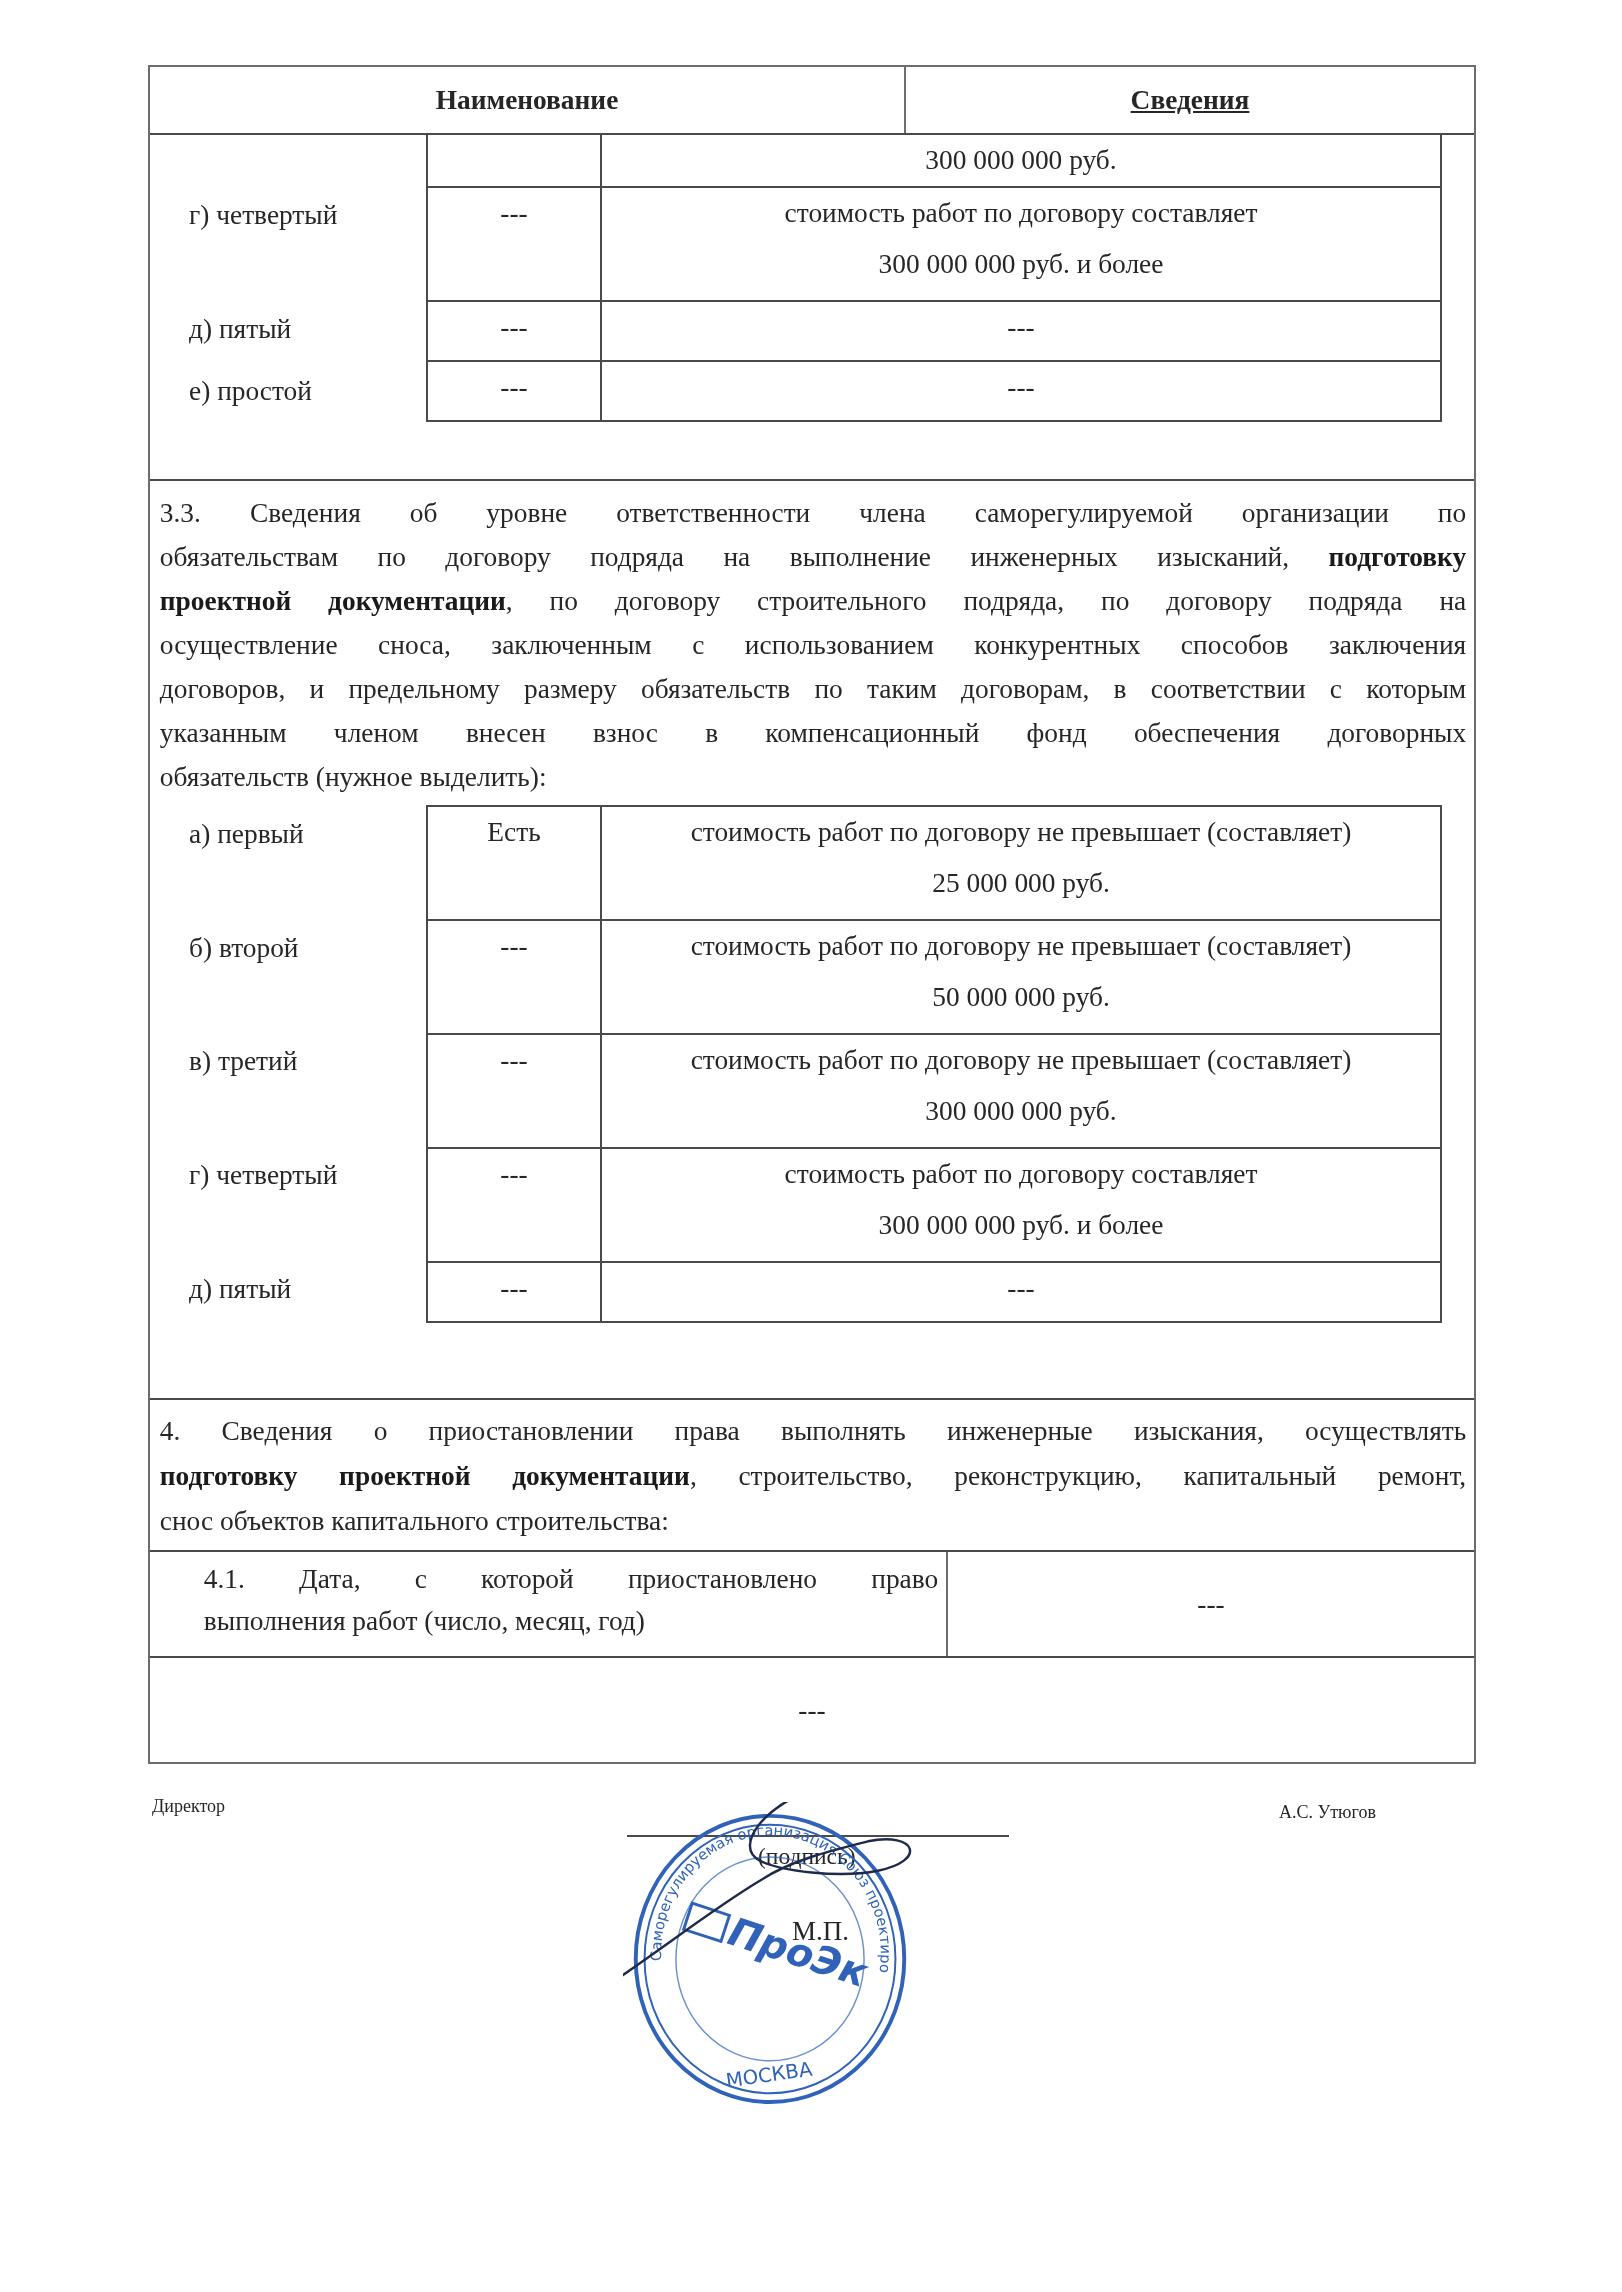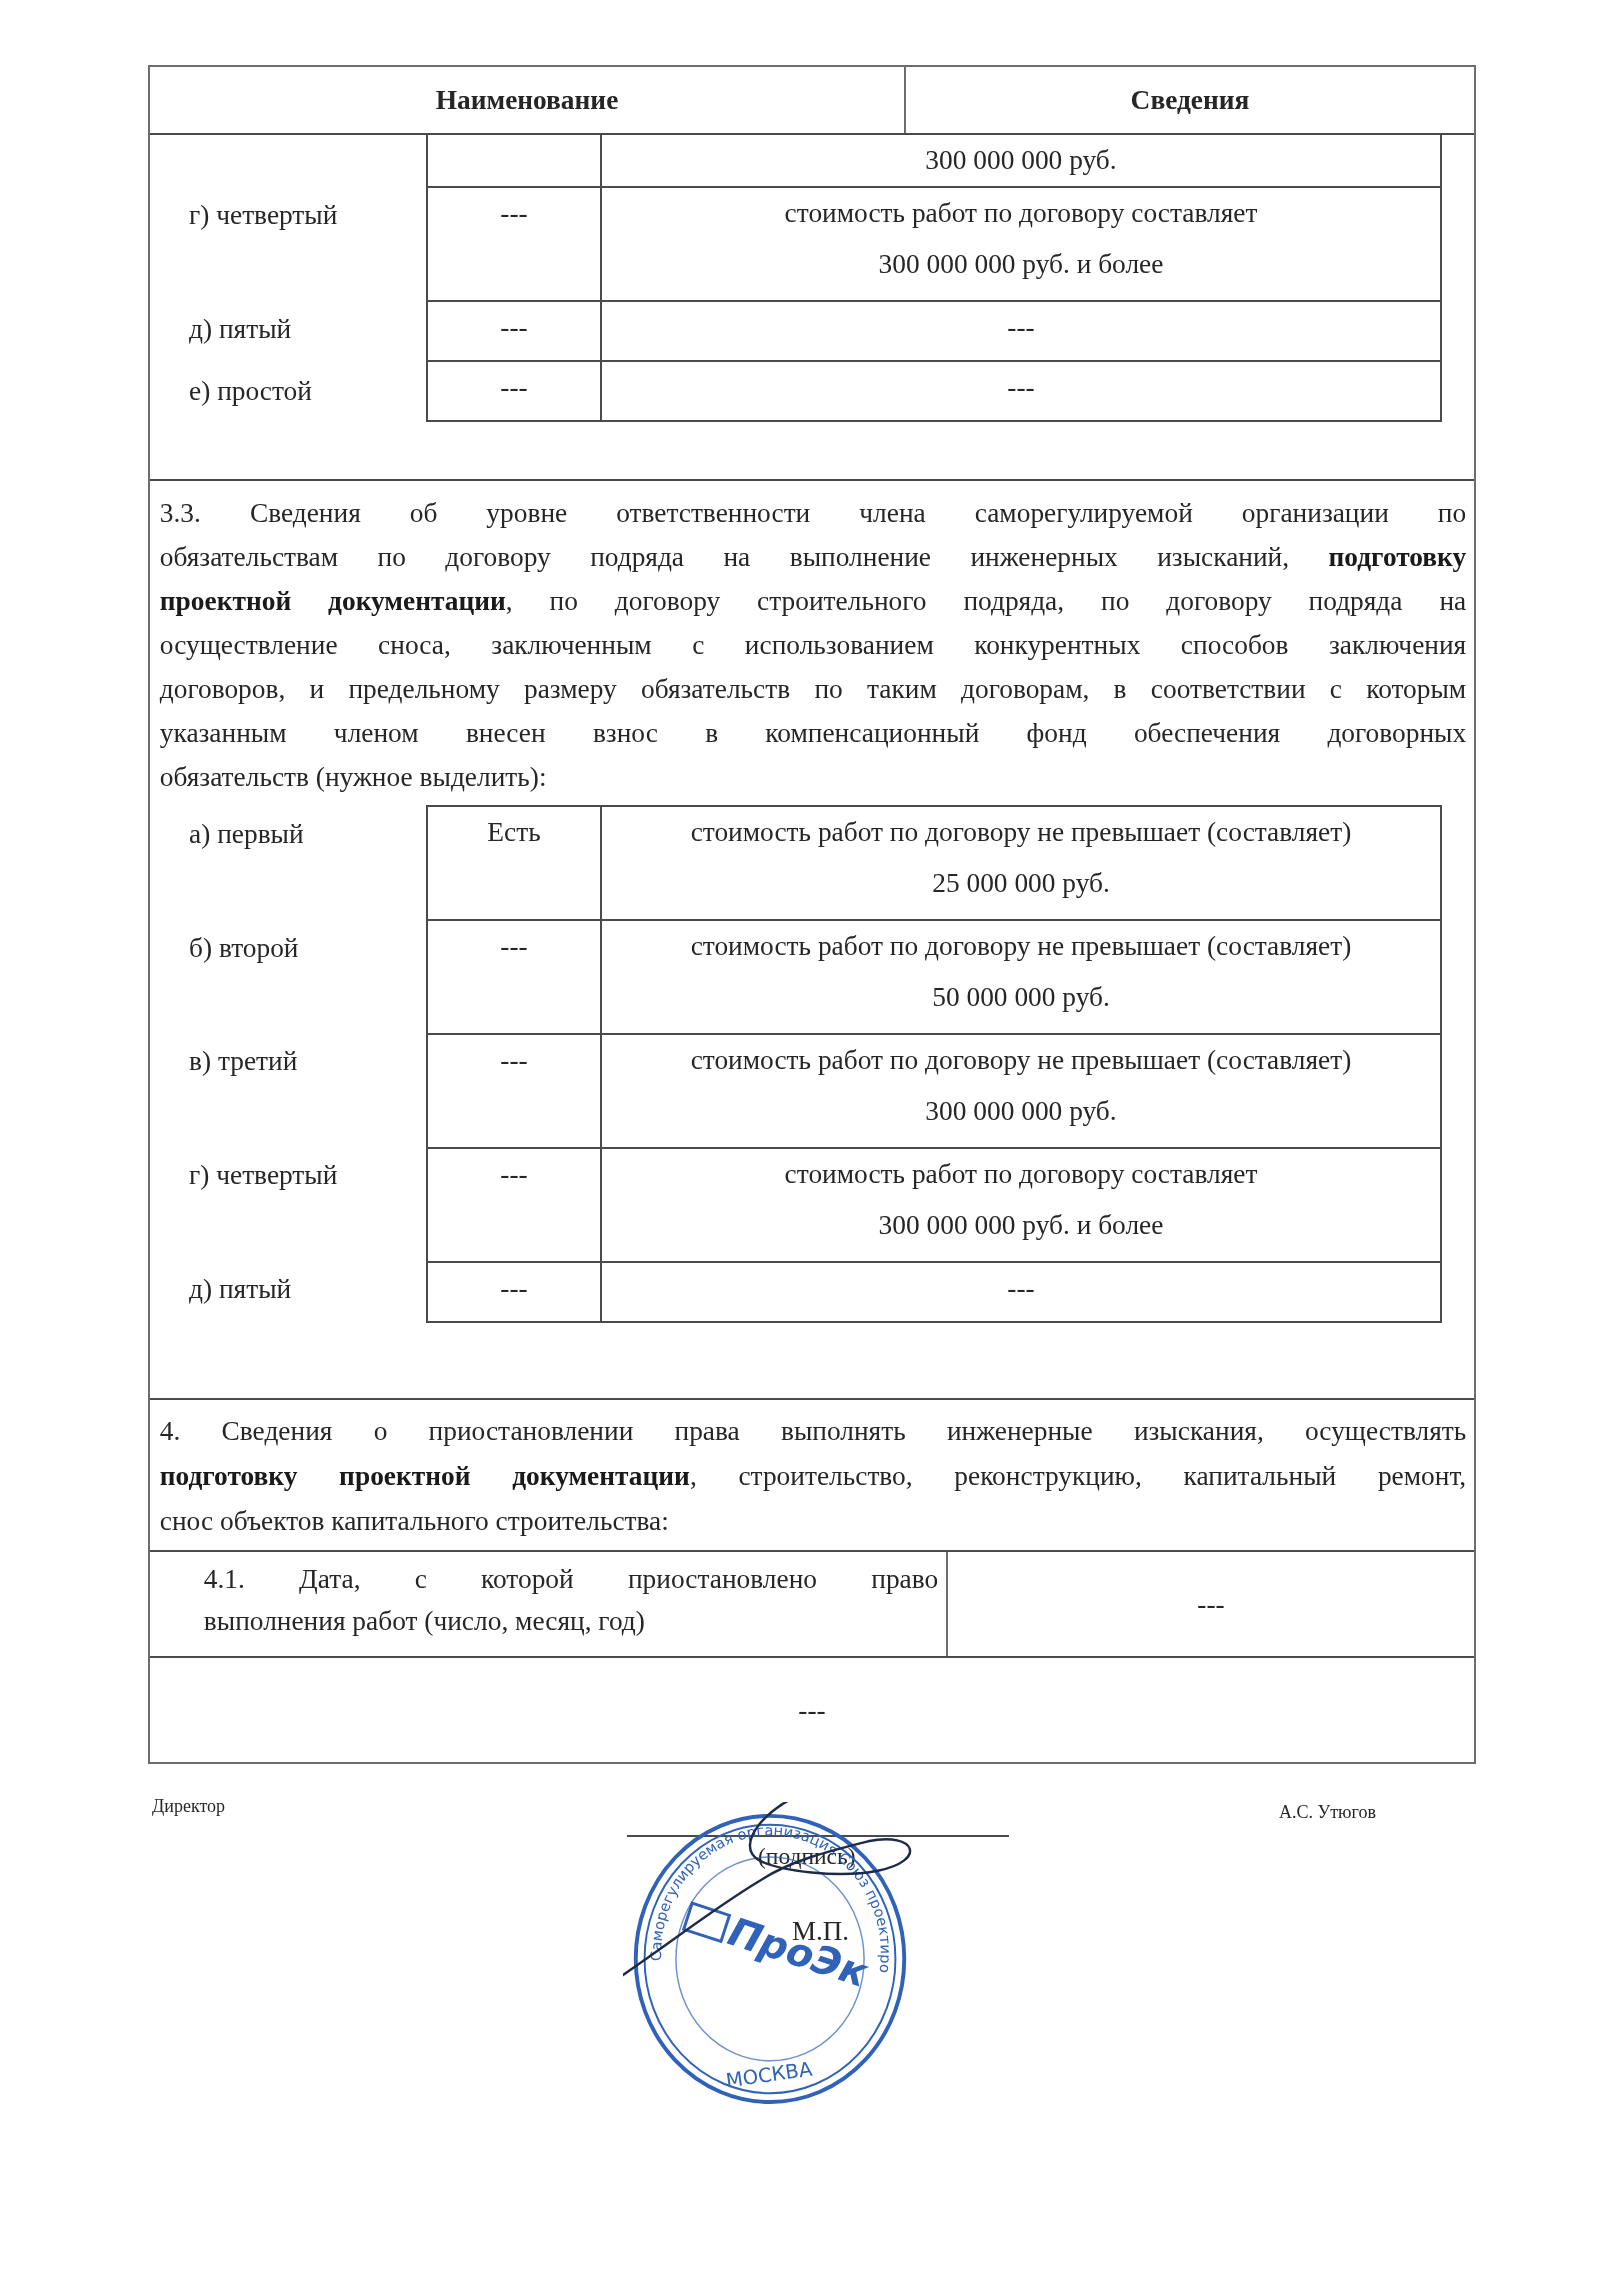--- a/index.html
+++ b/index.html
@@ -2,21 +2,21 @@
 <html><head>
 <meta charset="utf-8">
 <style>
   html, body { margin: 0; padding: 0; background: #ffffff; }
   body { width: 1622px; height: 2293px; position: relative; font-family: "Liberation Serif", "DejaVu Serif", serif; color: #262626; font-size: 27.4px; }
   .page { position: absolute; left: 0; top: 0; width: 1502px; height: 2293px; background: #fff; border-radius: 28px; }
 
   .outer { position: absolute; left: 148px; top: 65px; width: 1328px; border: 2px solid #6d6d6d; box-sizing: border-box; }
   .row-head { display: flex; height: 66px; border-bottom: 2.9px solid #4a4a4a; }
   .row-head .c1 { width: 754px; border-right: 2px solid #6d6d6d; display: flex; align-items: center; justify-content: center; font-weight: bold; }
-  .row-head .c2 { flex: 1; display: flex; align-items: center; justify-content: center; font-weight: bold; }
+  .row-head .c2 { flex: 1; display: flex; align-items: center; justify-content: center; font-weight: bold; text-decoration: underline; }
 
   .sec { position: relative; border-bottom: 2.9px solid #4a4a4a; }
   .sec:last-child { border-bottom: none; }
   .level-label { position: absolute; left: 39px; width: 235px; }
   .inner-table { position: relative; margin-left: 276px; width: 1016px; border-left: 2px solid #4a4a4a; border-right: 2px solid #4a4a4a; box-sizing: border-box; }
   .inner-row { display: flex; border-top: 2.9px solid #4a4a4a; box-sizing: border-box; }
   .inner-row.last { border-bottom: 2.9px solid #4a4a4a; }
   .inner-row .flag { width: 174px; border-right: 2px solid #4a4a4a; text-align: center; box-sizing: border-box; }
   .inner-row .desc { flex: 1; text-align: center; }
   .line { display: block; height: 51px; line-height: 51px; }

